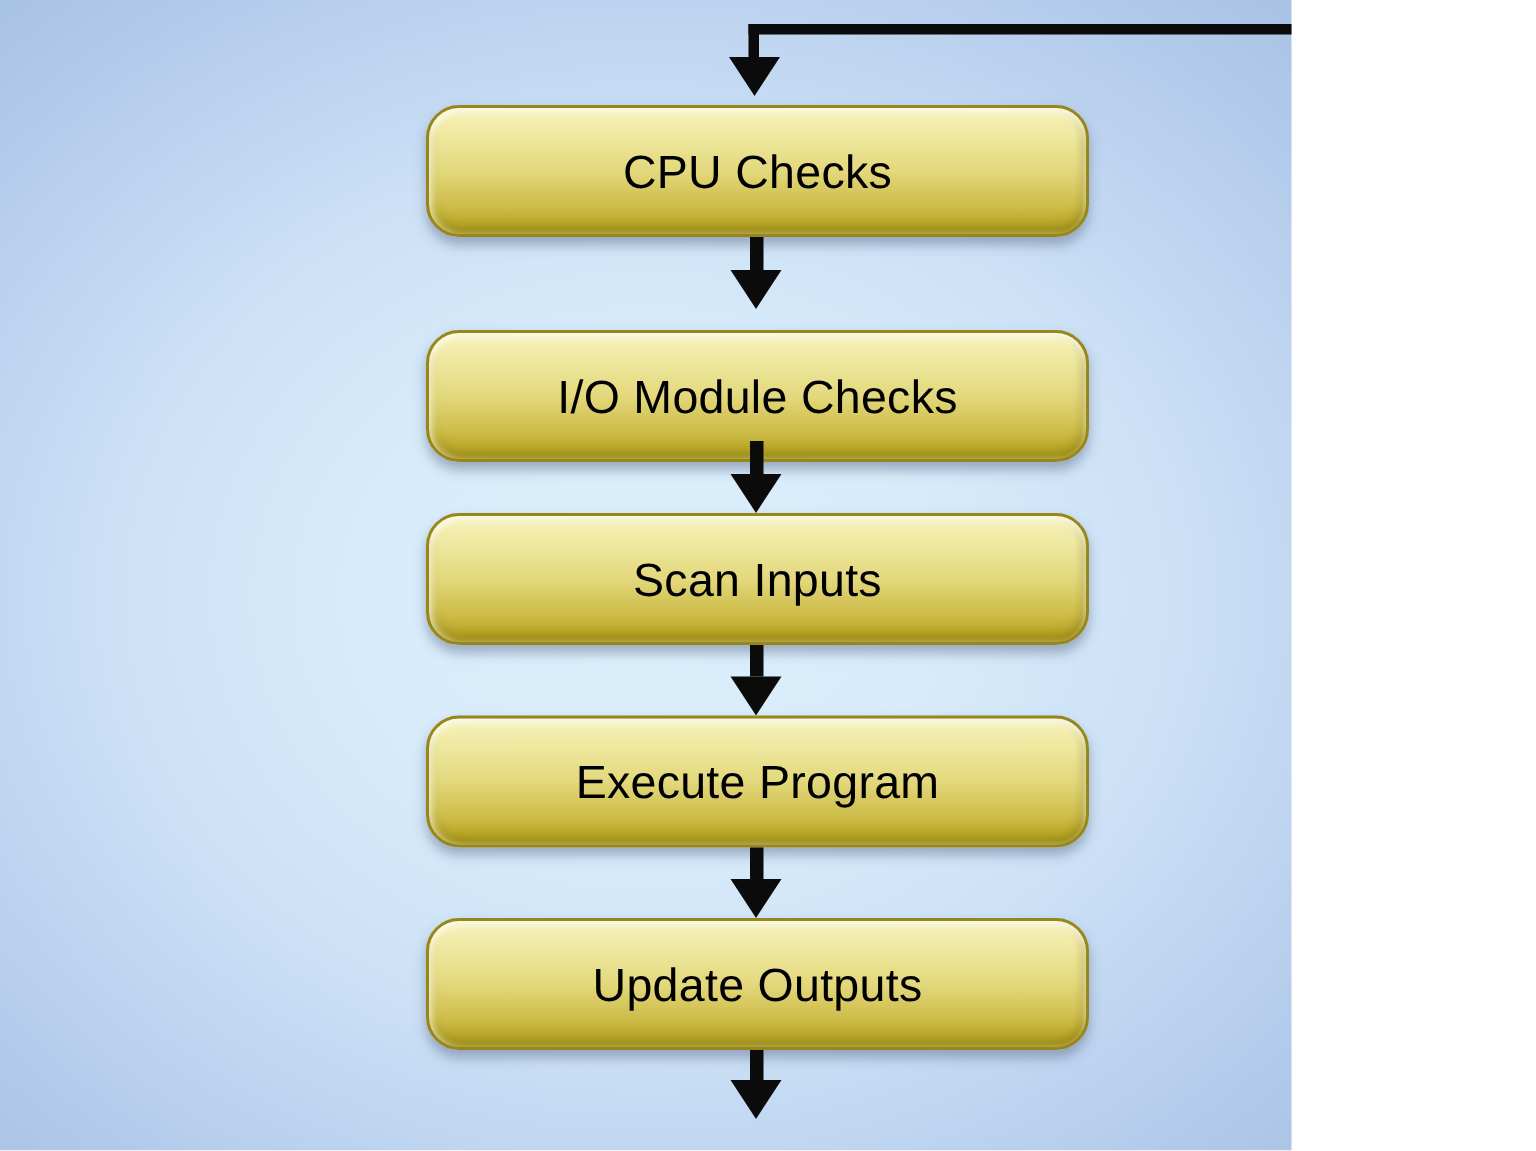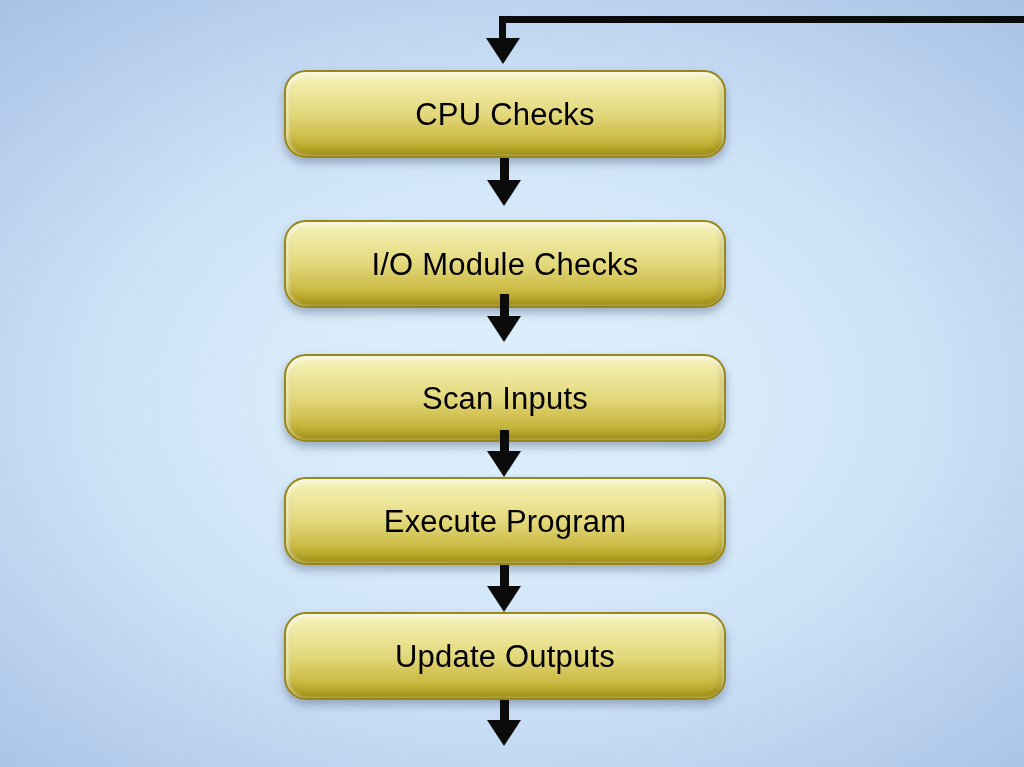--- a/index.html
+++ b/index.html
@@ -3,21 +3,21 @@
 <meta charset="utf-8">
 <style>
   html, body {
     margin: 0;
     padding: 0;
     background: #ffffff;
     font-family: "Liberation Sans", sans-serif;
   }
   .canvas {
     position: relative;
-    width: 1024px;
+    width: 861px;
     height: 767px;
     overflow: hidden;
     background: radial-gradient(ellipse 75% 70% at 50% 52%,
       #ddeffc 0%, #d7ebfa 30%, #cce1f6 55%, #b9d0ee 78%, #a8c2e4 100%);
   }
   .node {
     position: absolute;
     left: 284px;
     width: 442px;
     height: 88px;
@@ -90,21 +90,21 @@
   <div class="stem" style="top:158px; height:22px;"></div>
   <div class="arrowhead" style="left:487px; top:180px;"></div>
 
   <div class="node" style="top:220px;">
     <span class="node-label">I/O Module Checks</span>
   </div>
 
   <div class="stem" style="top:294px; height:22px;"></div>
   <div class="arrowhead" style="left:487px; top:316px;"></div>
 
-  <div class="node" style="top:342px;margin-top:12px;">
+  <div class="node" style="top:342px;">
     <span class="node-label">Scan Inputs</span>
   </div>
 
   <div class="stem" style="top:430px; height:21px;"></div>
   <div class="arrowhead" style="left:487px; top:451px;"></div>
 
   <div class="node" style="top:477px;">
     <span class="node-label">Execute Program</span>
   </div>
 

